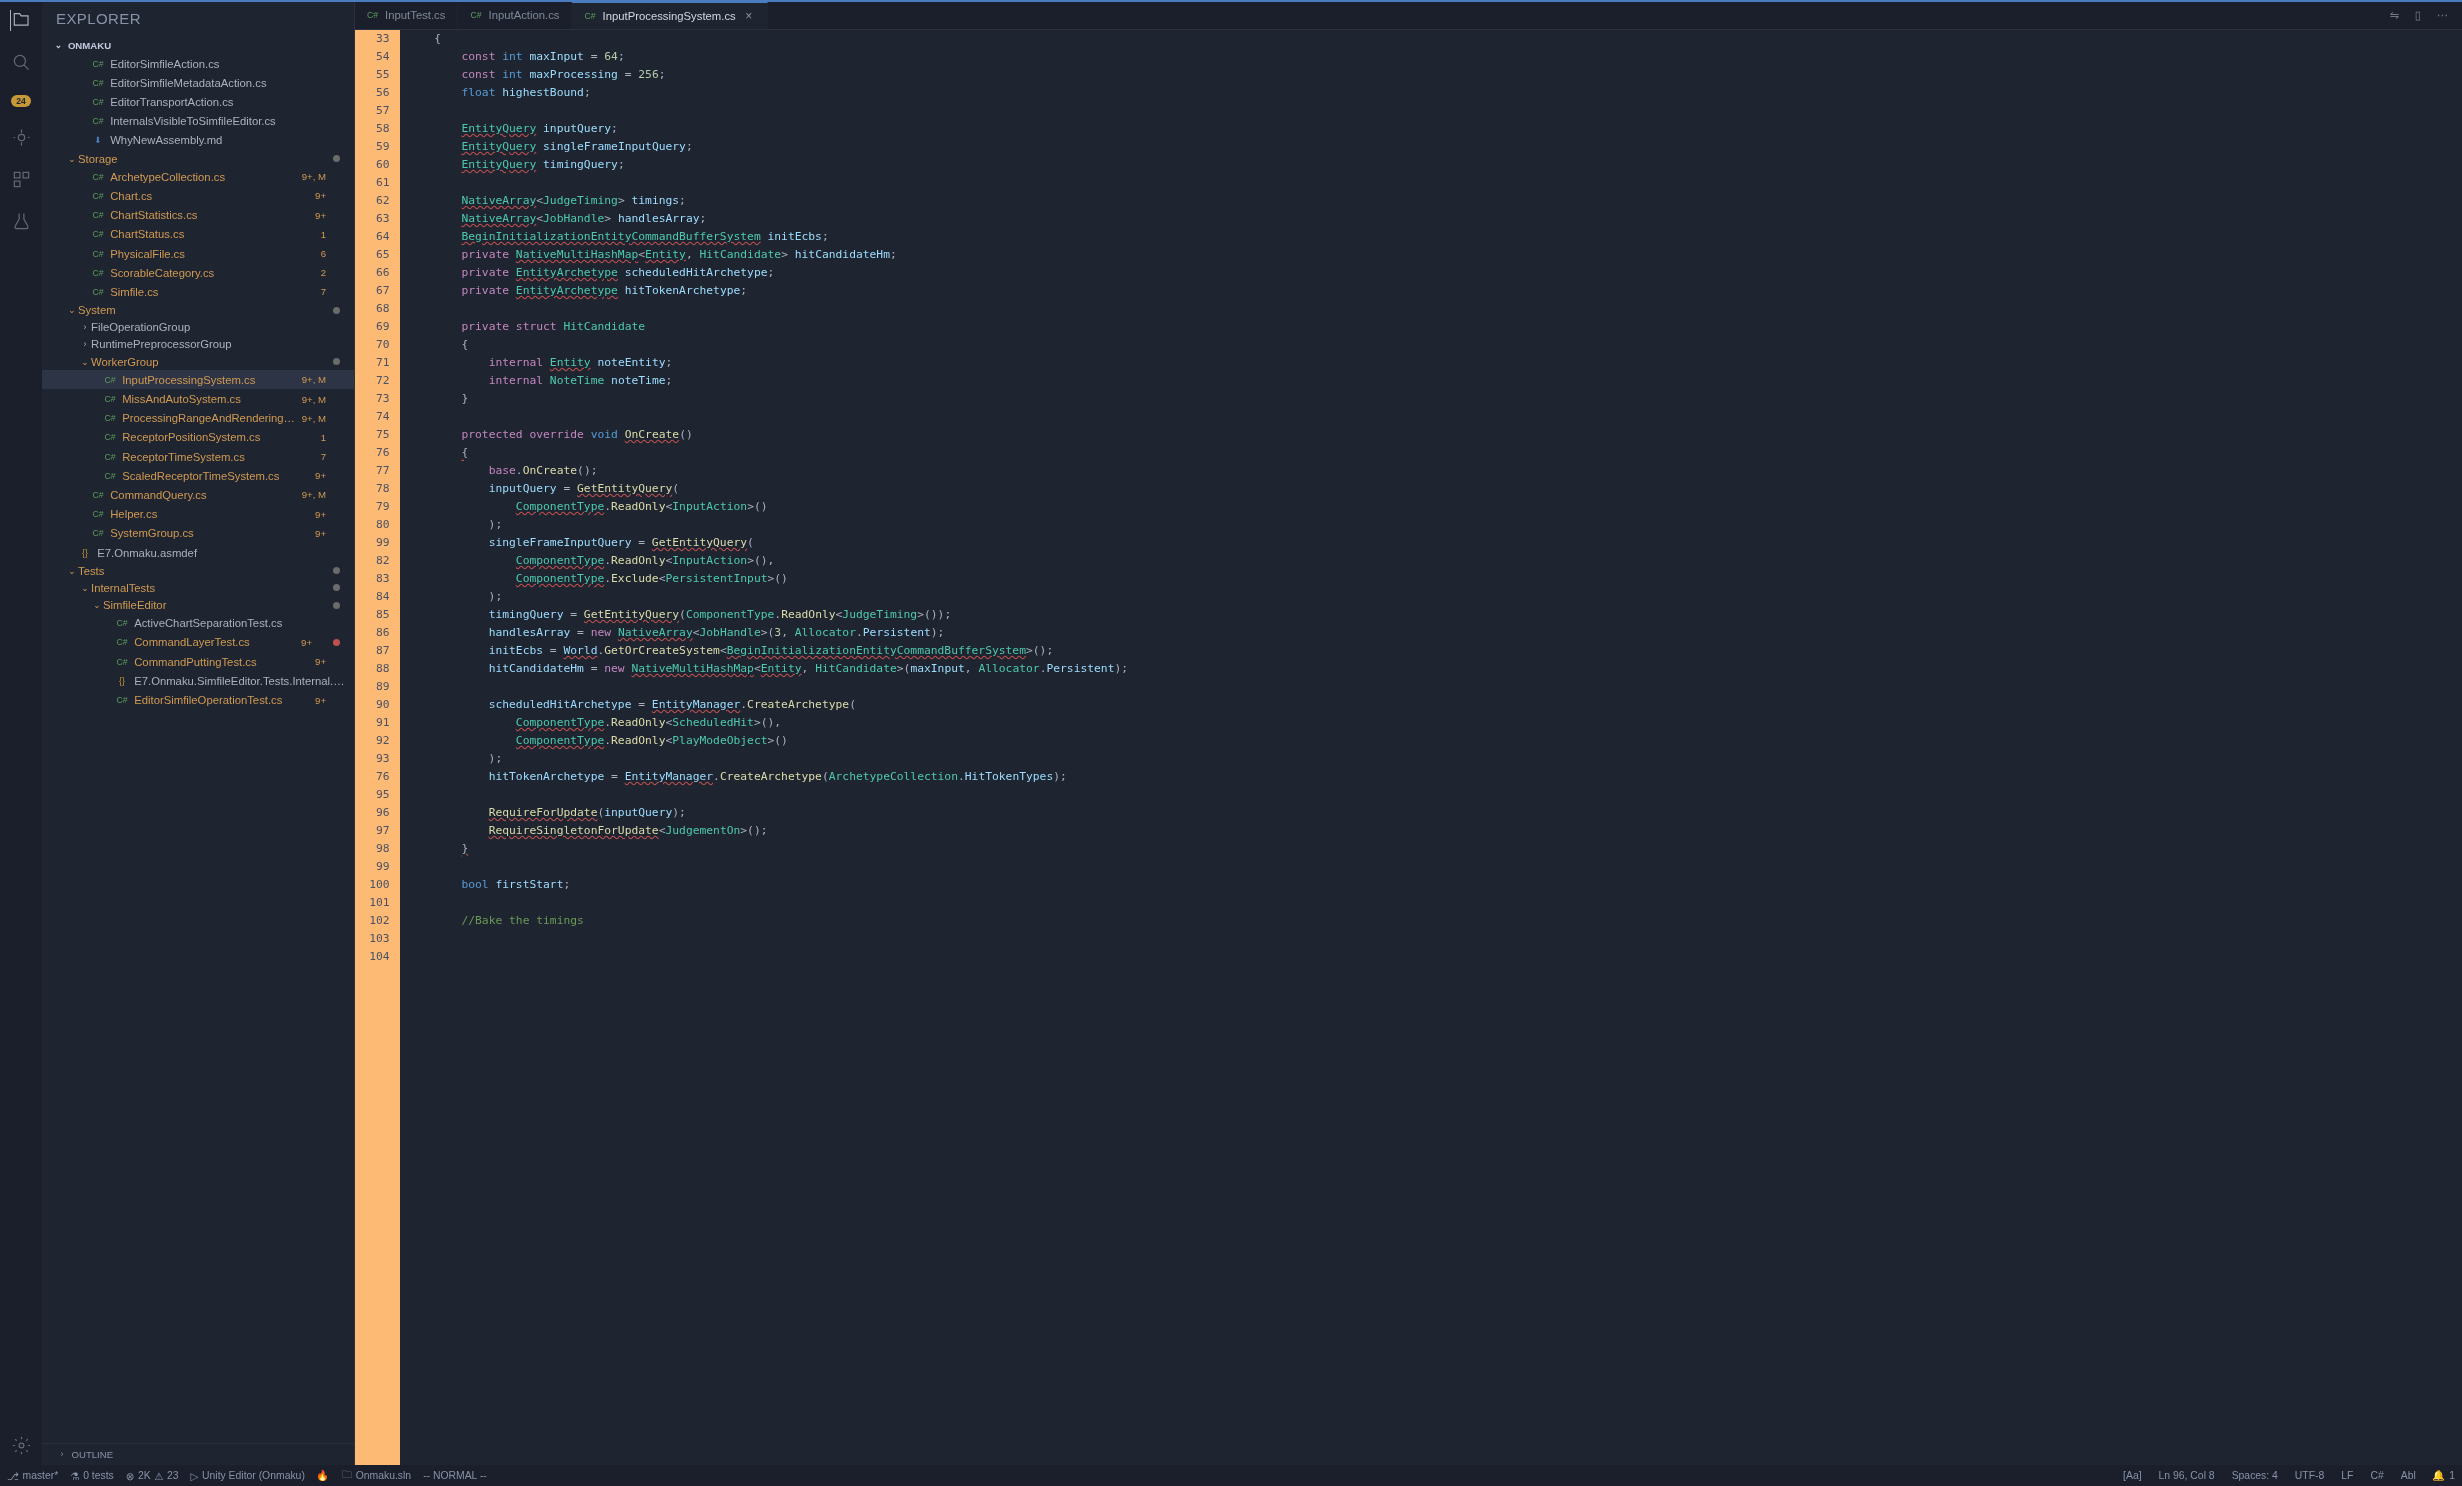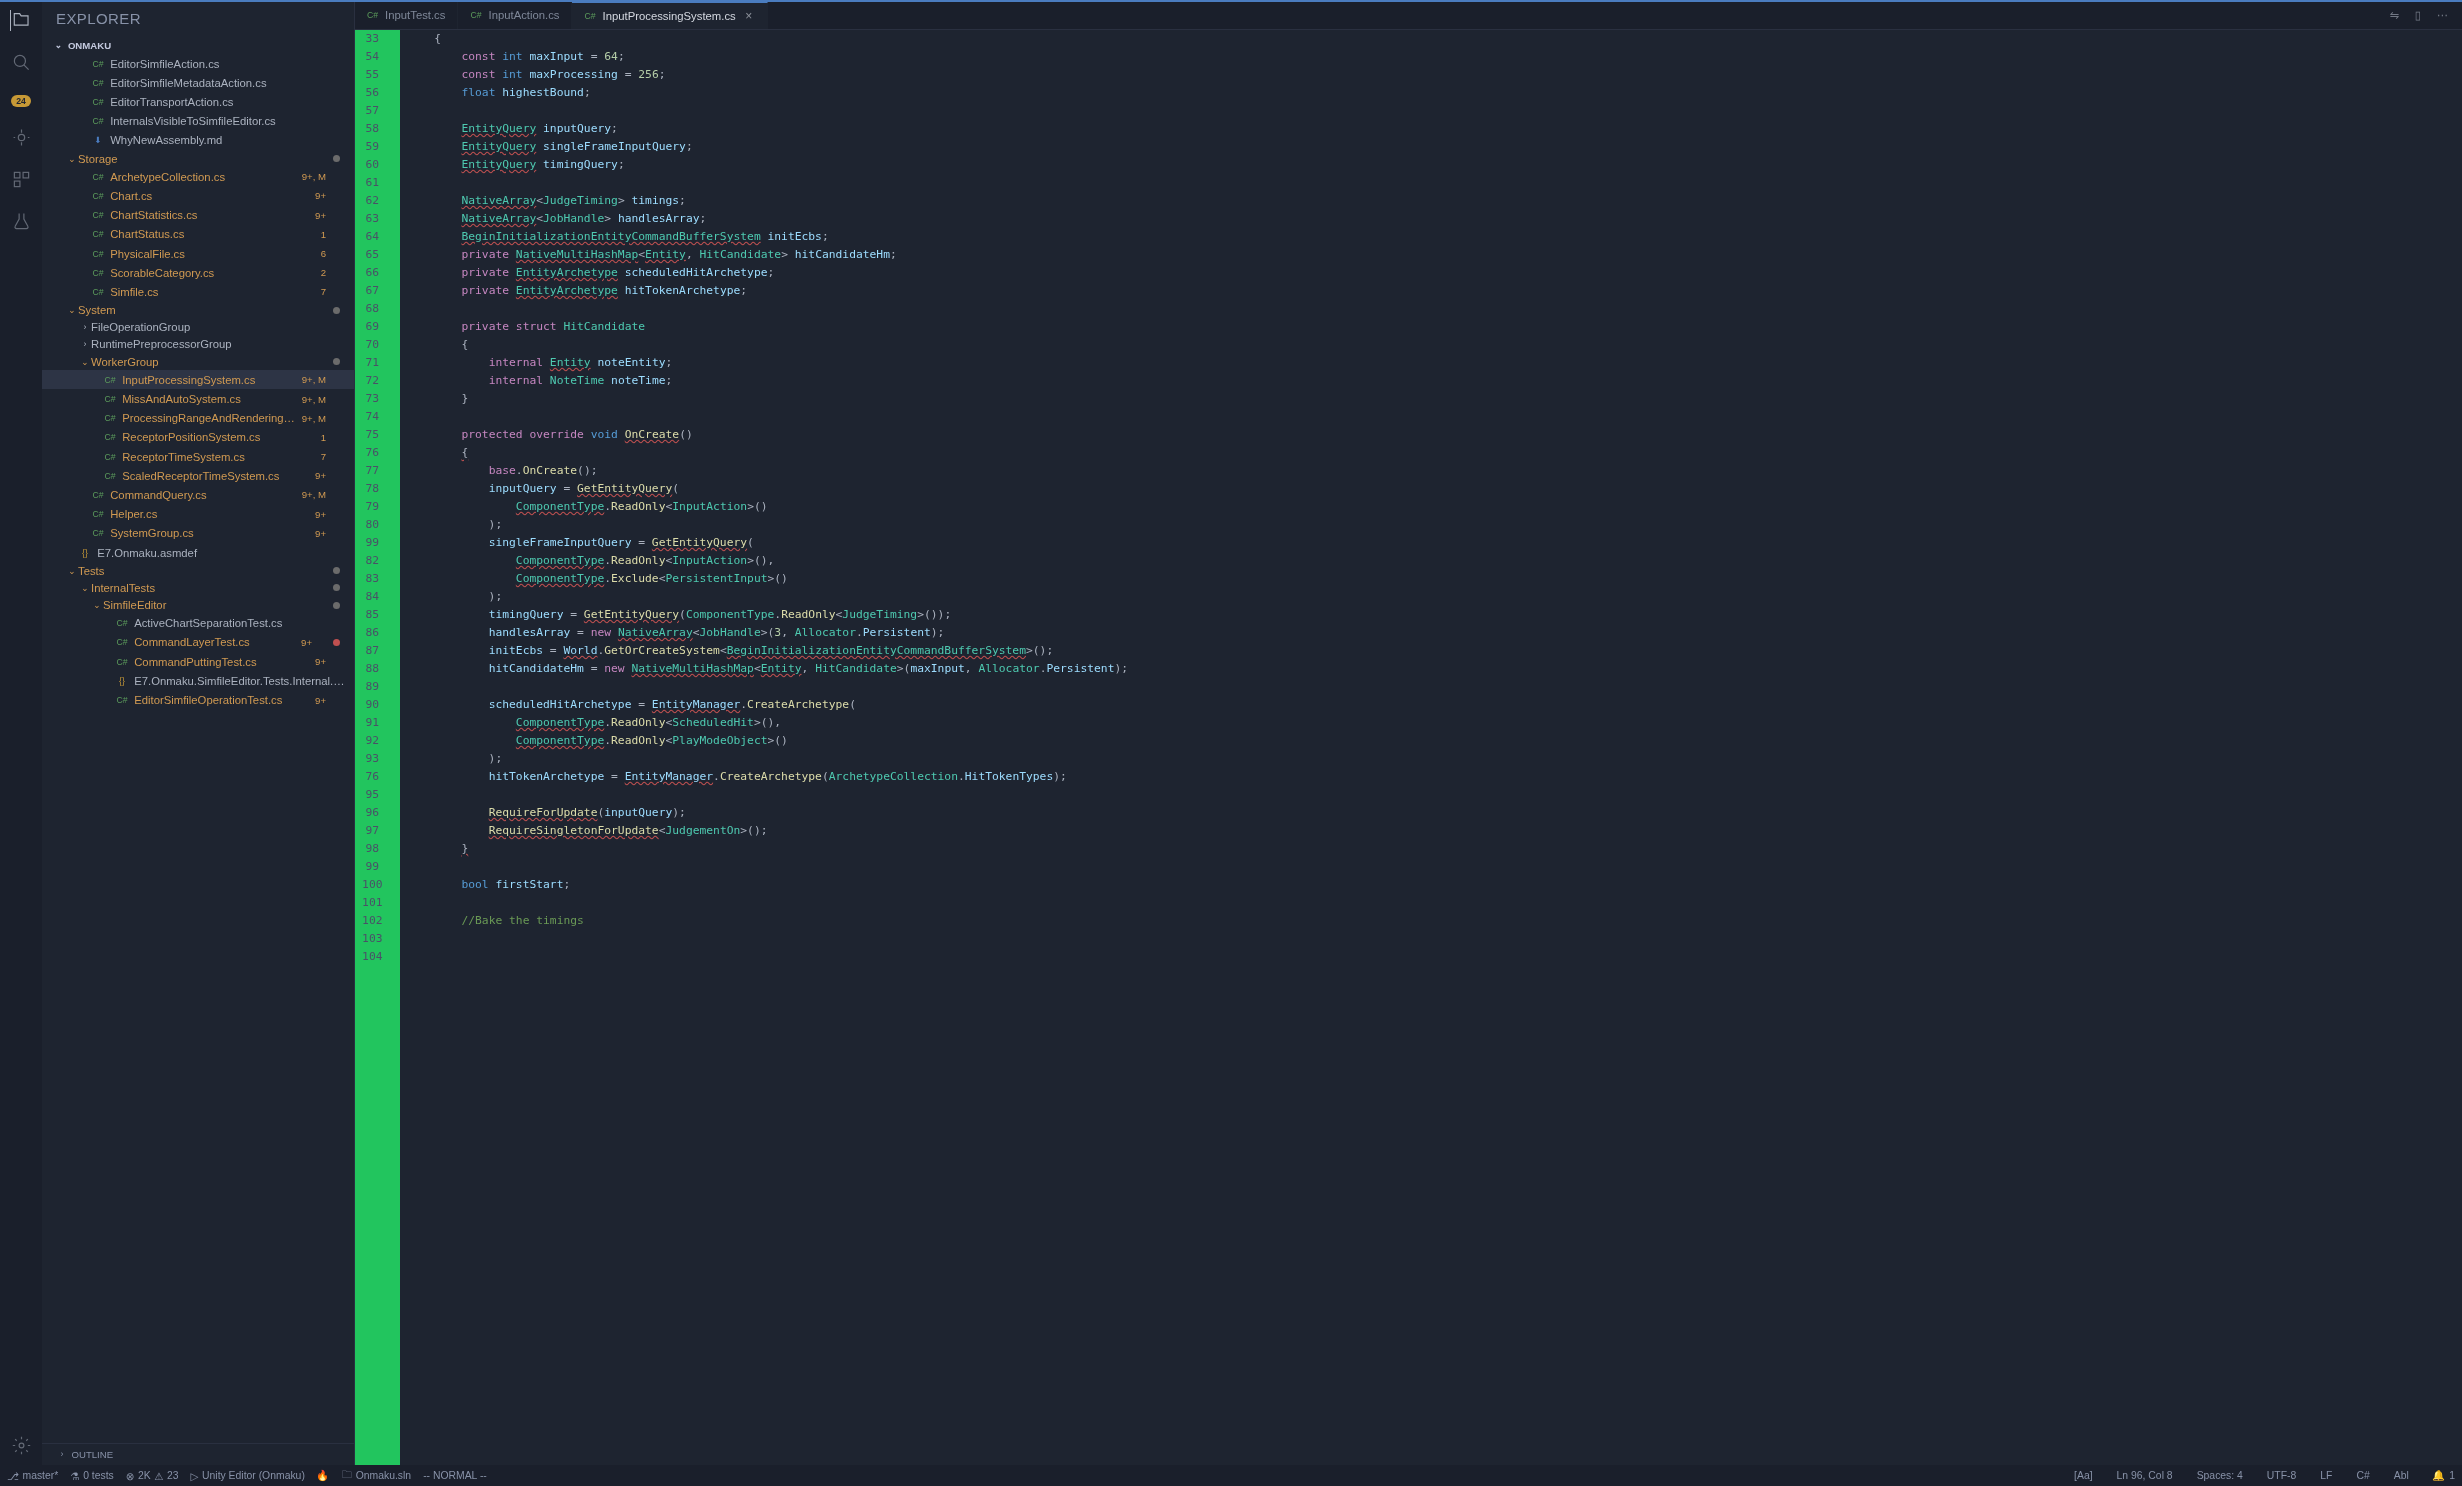--- a/index.html
+++ b/index.html
@@ -32,34 +32,34 @@
 .tree-dot.red { background: #c05050; }
 .sidebar-footer { border-top: 0.9px solid #2a3040; padding: 5.2px 14px; font-size: 9.6px; color: #8892a8; display: flex; align-items: center; gap: 3.5px; cursor: pointer; }
 .editor-area { flex: 1; display: flex; flex-direction: column; background: #1e2430; overflow: hidden; }
 .tabs { display: flex; background: #1a1f2b; border-bottom: 0.9px solid #2a3040; align-items: center; }
 .tab { display: flex; align-items: center; padding: 7px 12px; gap: 7px; color: #7f8899; cursor: pointer; font-size: 11.3px; border-right: 0.9px solid #1e2430; }
 .tab.active { background: #1e2430; color: #d4d8e0; border-top: 0.9px solid #4a7cbf; }
 .tab-close { width: 12px; height: 12px; display: flex; align-items: center; justify-content: center; font-size: 12px; opacity: 0.6; }
 .tab-actions { margin-left: auto; display: flex; gap: 15.7px; padding-right: 14px; }
 .tab-action { opacity: 0.6; cursor: pointer; }
 .editor-content { flex: 1; display: flex; overflow: hidden; position: relative; }
-.gutter { width: 45px; background: #22c55e; text-align: center; padding-right: 10.4px; color: #4a5268; font-family: 'Consolas', 'Monaco', monospace; font-size: 11.3px; line-height: 18px; user-select: none; }
+.gutter { width: 45px; background: #fdba74; text-align: right; padding-right: 10.4px; color: #4a5268; font-family: 'Consolas', 'Monaco', monospace; font-size: 11.3px; line-height: 18px; user-select: none; }
 .code { flex: 1; font-family: 'Consolas', 'Monaco', monospace; font-size: 11.3px; line-height: 18px; overflow: auto; padding-left: 7px; }
 .code pre { margin: 0; }
 .c-kw { color: #c586c0; }
 .c-type { color: #569cd6; }
 .c-type2 { color: #4ec9b0; }
 .c-num { color: #b5cea8; }
 .c-fn { color: #dcdcaa; }
 .c-var { color: #9cdcfe; }
 .c-comment { color: #6a9955; }
 .c-err { text-decoration: wavy underline #c05050; }
 .status-bar { height: 21px; background: #1a1f2b; display: flex; align-items: center; padding: 0 7px; font-size: 10.4px; gap: 10.4px; color: #8892a8; }
 .status-left { display: flex; gap: 12px; align-items: center; }
-.status-right { margin-left: auto; display: flex; gap: 24px; align-items: center; }
+.status-right { margin-left: auto; display: flex; gap: 17px; align-items: center; }
 .status-item { display: flex; align-items: center; gap: 3.5px; cursor: pointer; }
 </style>
 </head>
 <body>
 
 <div class="app">
   <div class="top-accent"></div>
   <div class="main">
     <div class="activity-bar">
       <div class="activity-icon active">

